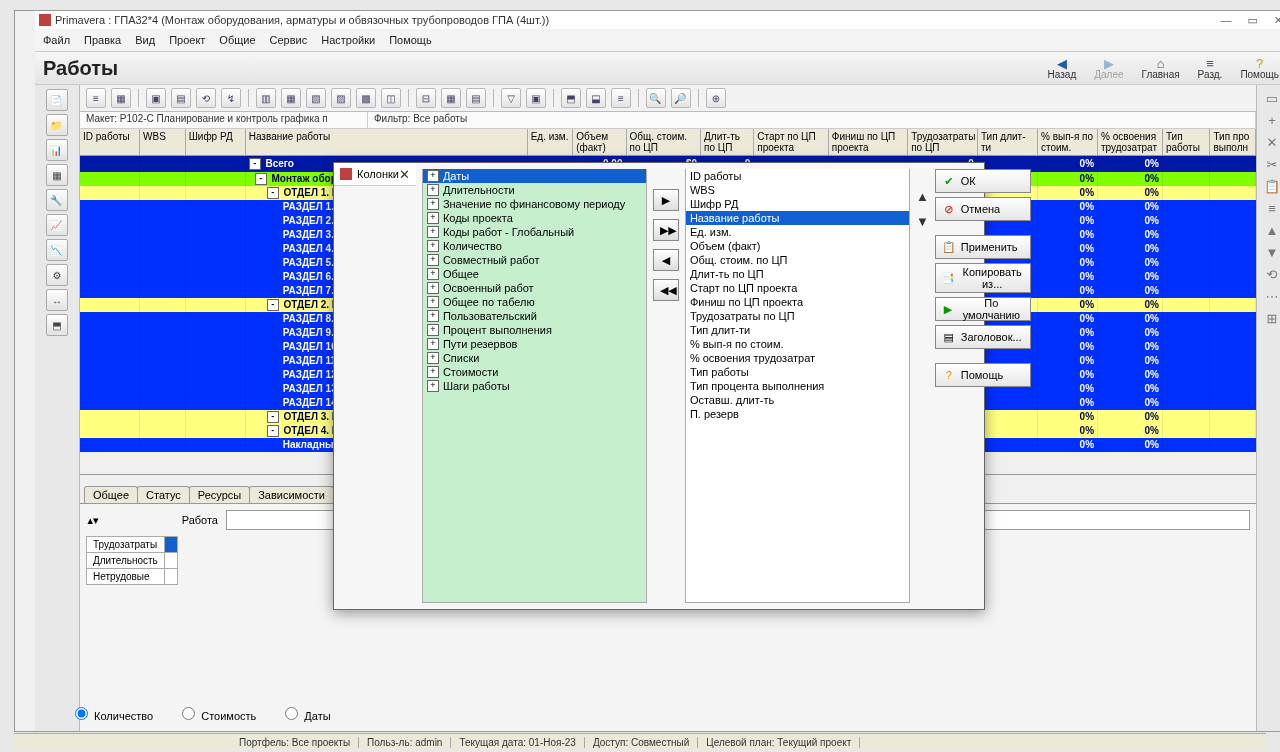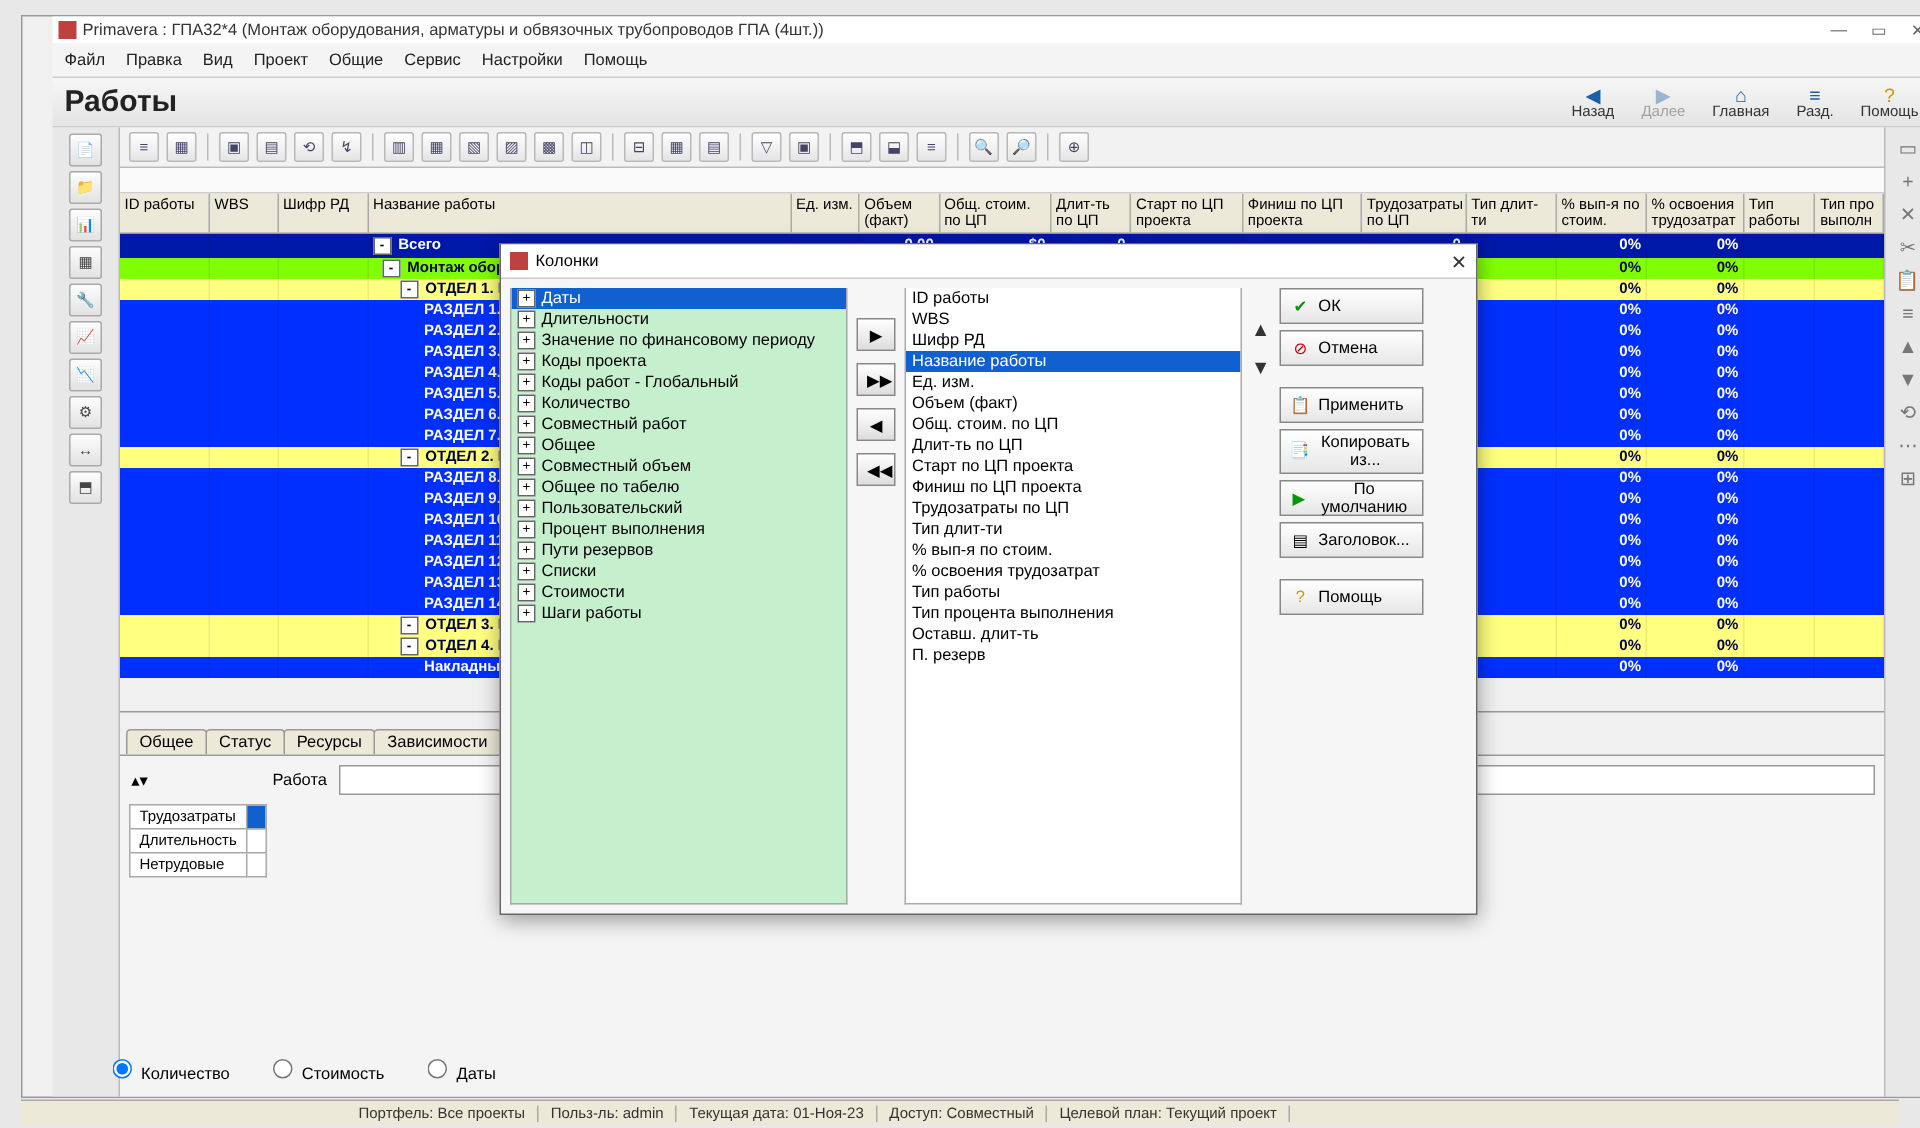--- a/index.html
+++ b/index.html
@@ -45,21 +45,21 @@
 .details .fld{display:flex;align-items:center;gap:8px;margin-bottom:6px;}
 .details input{border:1px solid #999;height:16px;}
 .details table{border-collapse:collapse;font-size:10px;}
 .details table td,.details table th{border:1px solid #aaa;padding:2px 6px;background:#fff;}
 .details table th{background:#ece9d8;font-weight:normal;}
 .radios{position:absolute;left:70px;bottom:30px;display:flex;gap:24px;font-size:11px;}
 .status{position:absolute;left:14px;bottom:2px;width:1252px;height:16px;background:#ece9d8;border-top:1px solid #aaa;display:flex;font-size:10px;align-items:center;}
 .status div{padding:0 8px;border-right:1px solid #aaa;color:#333;}
 
 
-.dialog{position:absolute;left:333px;top:162px;width:650px;height:446px;background:#f6f6f6;border:1px solid #666;box-shadow:0 3px 14px rgba(0,0,0,0.4);display:flex;flex-direction:column;}
+.dialog{position:absolute;left:333px;top:162px;width:650px;height:446px;background:#f6f6f6;border:1px solid #666;box-shadow:0 3px 14px rgba(0,0,0,0.4);display:flex;flex-direction:row;}
 .dtitle{height:18px;background:#fff;display:flex;align-items:center;padding:2px 6px;font-size:11px;border-bottom:1px solid #ccc;}
 .dtitle .ico{width:12px;height:12px;background:#c04040;margin-right:5px;}
 .dtitle .x{margin-left:auto;font-size:13px;color:#333;cursor:pointer;}
 .dbody{flex:1;display:flex;padding:6px;gap:6px;}
 .dcol{display:flex;flex-direction:column;}
 .dcol .lbl{background:#ece9d8;border:1px solid #aaa;padding:2px 6px;font-size:11px;}
 .dcol .list{flex:1;border:1px solid #aaa;border-top:none;background:#fff;overflow:auto;font-size:11px;}
 .dcol .list .item{padding:1px 4px;display:flex;align-items:center;gap:4px;}
 .dcol.left{width:225px;}
 .dcol.left .list{background:#c6efce;}
@@ -163,20 +163,22 @@
           <div class="tb">⬒</div>
           <div class="tb">⬓</div>
           <div class="tb">≡</div>
           <div class="sep"></div>
           <div class="tb">🔍</div>
           <div class="tb">🔎</div>
           <div class="sep"></div>
           <div class="tb">⊕</div>
         </div>
       <div class="infobar">
+        <div style="width:275px">Макет: P102-C Планирование и контроль графика п</div>
+        <div style="flex:1">Фильтр: Все работы</div>
       </div>
       <div class="grid">
         <div class="ghead">
           <div style="width:55px">ID работы</div>
           <div style="width:40px">WBS</div>
           <div style="width:55px">Шифр РД</div>
           <div style="width:285px">Название работы</div>
           <div style="width:40px">Ед. изм.</div>
           <div style="width:48px">Объем (факт)</div>
           <div style="width:70px">Общ. стоим. по ЦП</div>
@@ -714,21 +716,21 @@
           <div class="item">
             <span class="plus">+</span>
             <span>Совместный работ</span>
           </div>
           <div class="item">
             <span class="plus">+</span>
             <span>Общее</span>
           </div>
           <div class="item">
             <span class="plus">+</span>
-            <span>Совместный объем</span>
+            <span>Освоенный работ</span>
           </div>
           <div class="item">
             <span class="plus">+</span>
             <span>Общее по табелю</span>
           </div>
           <div class="item">
             <span class="plus">+</span>
             <span>Пользовательский</span>
           </div>
           <div class="item">

